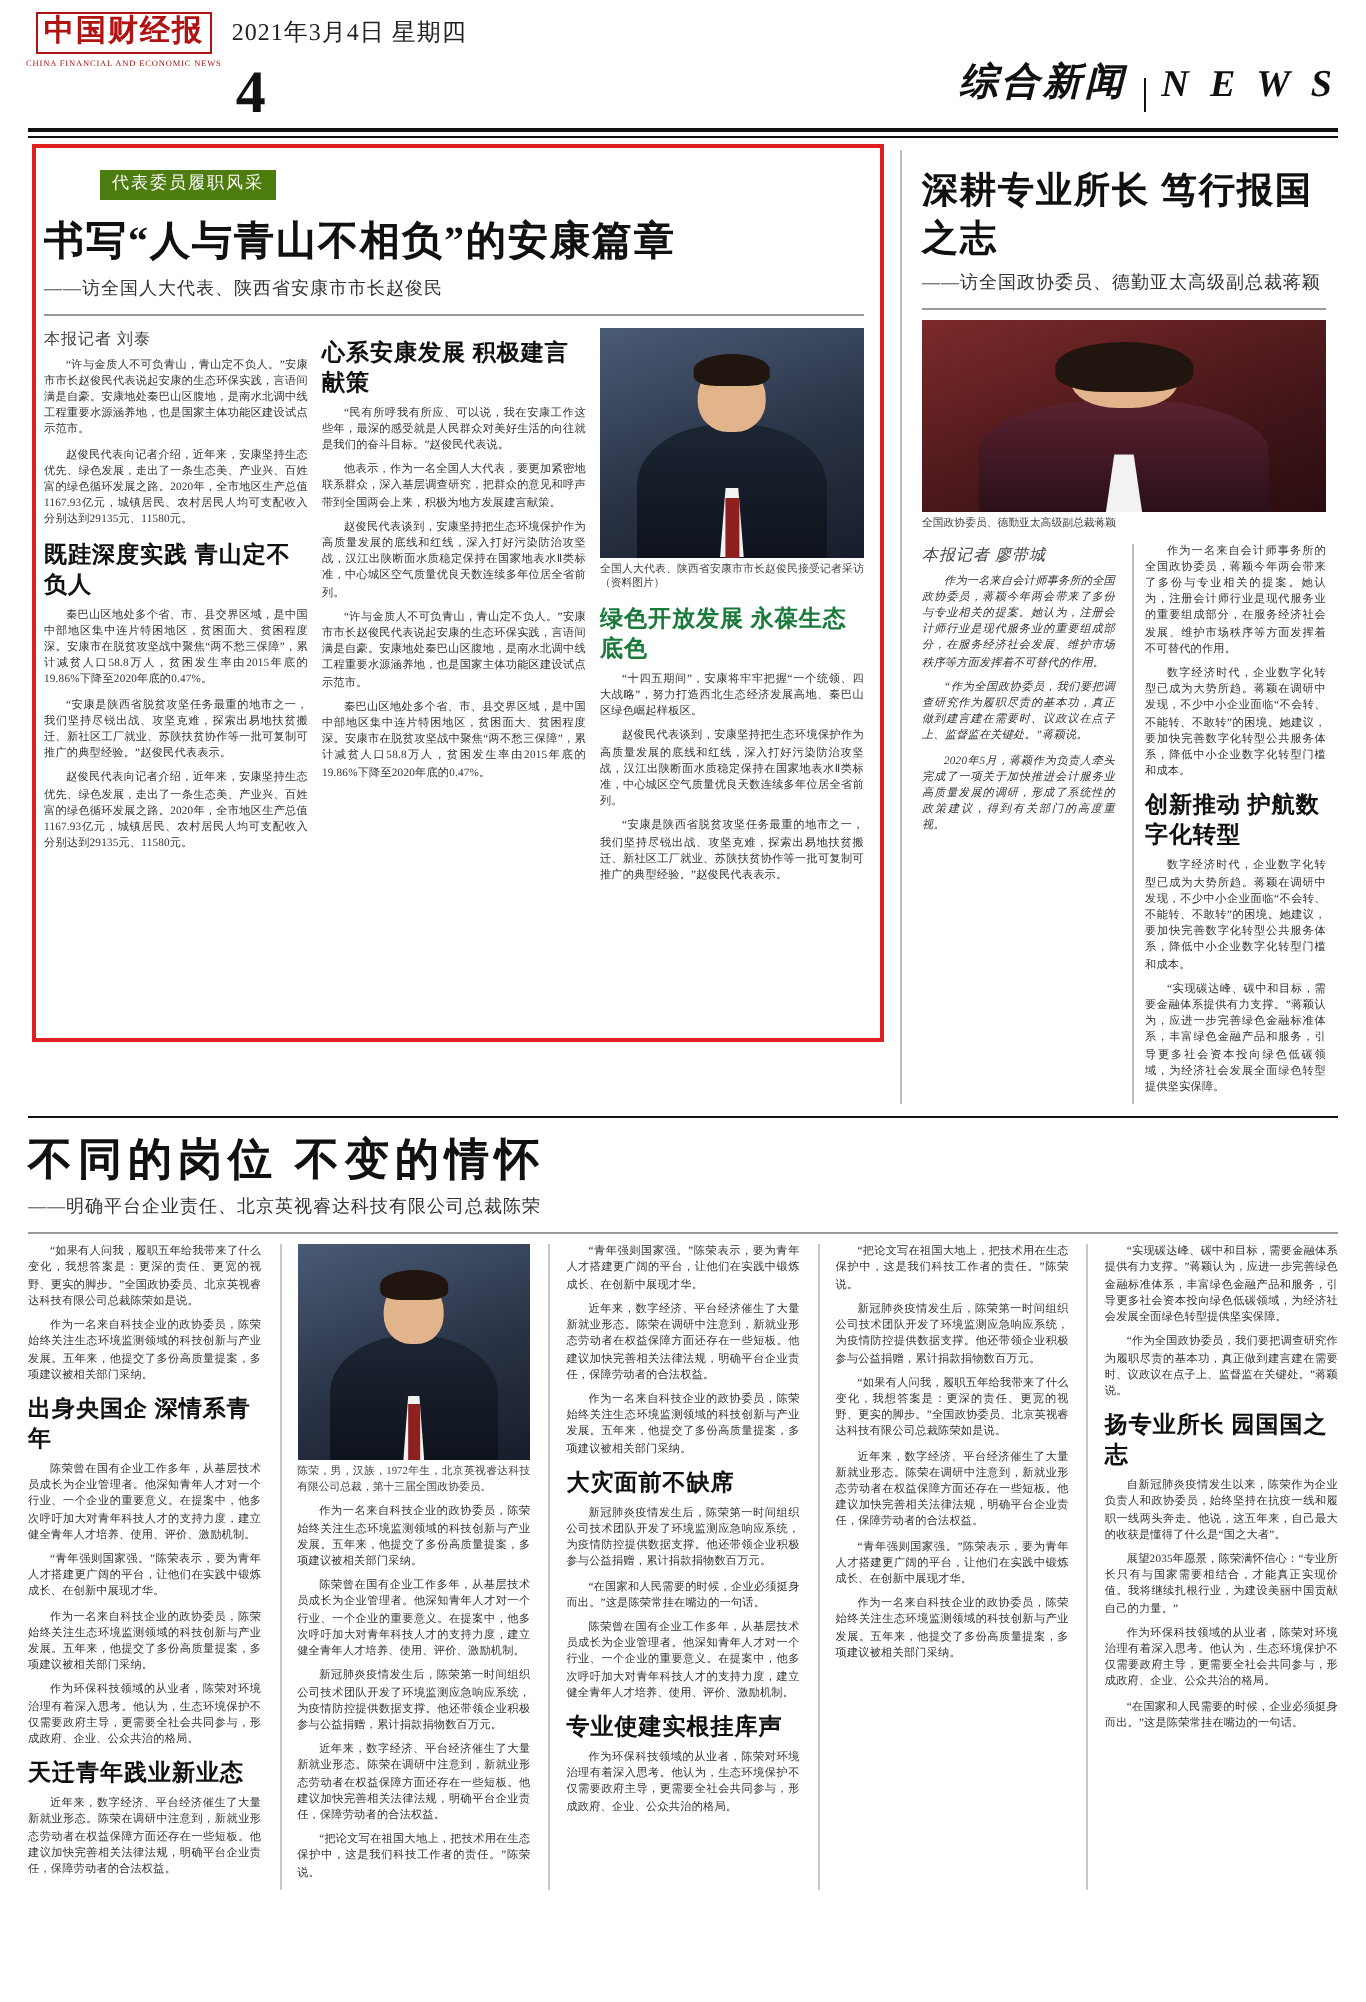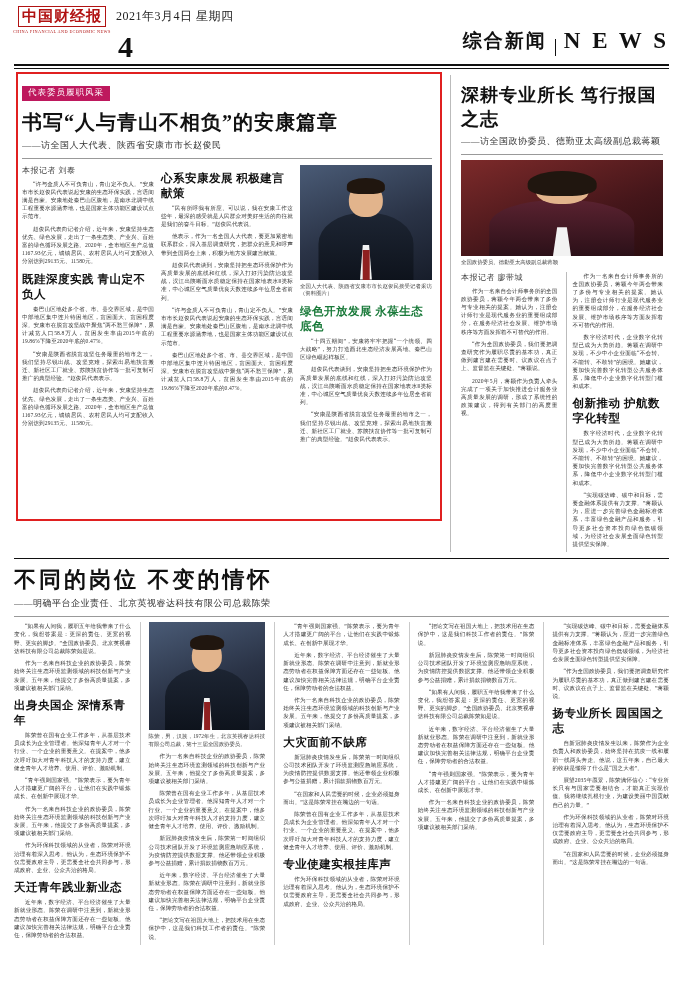--- a/index.html
+++ b/index.html
@@ -12,32 +12,32 @@
 
   
   .masthead{display:flex;align-items:flex-start;justify-content:space-between;height:56px;}
   .mh-left{display:flex;align-items:flex-start;gap:6px;}
   .logo-block{display:flex;flex-direction:column;align-items:center;}
   .logo-cn{font-family:"Liberation Serif", serif;font-weight:bold;font-size:15px;color:#b11212;letter-spacing:1px;line-height:17px;
            border:1px solid #b11212;padding:1px 3px;}
   .logo-en{font-size:4.2px;color:#b11212;letter-spacing:.4px;margin-top:2px;transform:scaleX(1.02);}
   .mh-date{font-size:12px;color:#222;margin-top:2px;letter-spacing:.5px;}
   .pagenum{font-size:30px;font-weight:bold;line-height:28px;margin-top:8px;margin-left:2px;}
-  .mh-right{display:flex;align-items:flex-end;gap:6px;margin-top:22px;}
+  .mh-right{display:flex;align-items:flex-end;gap:6px;margin-top:22px;font-style:italic;}
   .mh-right .cn{font-size:19px;font-weight:bold;letter-spacing:2px;}
   .mh-right .bar{display:inline-block;width:1px;height:17px;background:#111;margin:0 2px;position:relative;top:2px;}
-  .mh-right .en{font-size:23px;font-weight:bold;letter-spacing:3px;}
+  .mh-right .en{font-size:19px;font-weight:bold;letter-spacing:3px;}
   .rule-top{border-bottom:2px solid #111;margin-top:2px;}
   .rule-thin{border-bottom:1px solid #111;margin-top:2px;}
 
   
   .hl-box{position:absolute;left:16px;top:72px;width:426px;height:449px;border:2px solid #e02020;box-sizing:border-box;pointer-events:none;}
 
   
-  .tag{display:inline-block;background:#be185d;color:#fff;font-size:8.5px;padding:1.5px 6px;letter-spacing:1px;font-family:"Liberation Sans",sans-serif;}
+  .tag{display:inline-block;background:#4d7c0f;color:#fff;font-size:8.5px;padding:1.5px 6px;letter-spacing:1px;font-family:"Liberation Sans",sans-serif;margin-left:28px;}
   .headline{font-size:20px;font-weight:bold;letter-spacing:1px;margin:8px 0 4px 0;line-height:26px;}
   .headline.small{font-size:18px;line-height:24px;}
   .subhead{font-size:9px;color:#333;margin:2px 0 6px 0;letter-spacing:.5px;}
   .byline{font-size:8px;color:#444;margin-bottom:4px;letter-spacing:.5px;}
   .sec-title{font-size:11.5px;font-weight:bold;letter-spacing:.5px;margin:6px 0 3px 0;line-height:15px;}
   .sec-title.red{color:#1a7a3a;}
   .body{font-size:5.6px;line-height:8.2px;text-align:justify;color:#333;letter-spacing:.1px;}
   .body p{margin:0 0 4px 0;text-indent:11px;}
   .vrule{border-left:1px solid #bbb;}
 
@@ -165,21 +165,21 @@
       <div class="photo female red-bg" style="width:100%;height:96px;margin-top:2px;">
         <div class="sky"></div>
           <div class="suit"></div>
           <div class="shirt"></div>
         <div class="face"></div>
           <div class="hair"></div>
       </div>
       <div class="cap">全国政协委员、德勤亚太高级副总裁蒋颖</div>
 
       <div class="cols2">
-        <div style="width:50%;">
+        <div style="width:50%;font-style:italic;">
           <div class="byline">本报记者 廖带城</div>
           <div class="body">
             <p>作为一名来自会计师事务所的全国政协委员，蒋颖今年两会带来了多份与专业相关的提案。她认为，注册会计师行业是现代服务业的重要组成部分，在服务经济社会发展、维护市场秩序等方面发挥着不可替代的作用。</p>
             <p>“作为全国政协委员，我们要把调查研究作为履职尽责的基本功，真正做到建言建在需要时、议政议在点子上、监督监在关键处。”蒋颖说。</p>
           </div>
           <div class="body">
             <p>2020年5月，蒋颖作为负责人牵头完成了一项关于加快推进会计服务业高质量发展的调研，形成了系统性的政策建议，得到有关部门的高度重视。</p>
           </div>
         </div>
         <div style="width:50%;" class="vrule">

